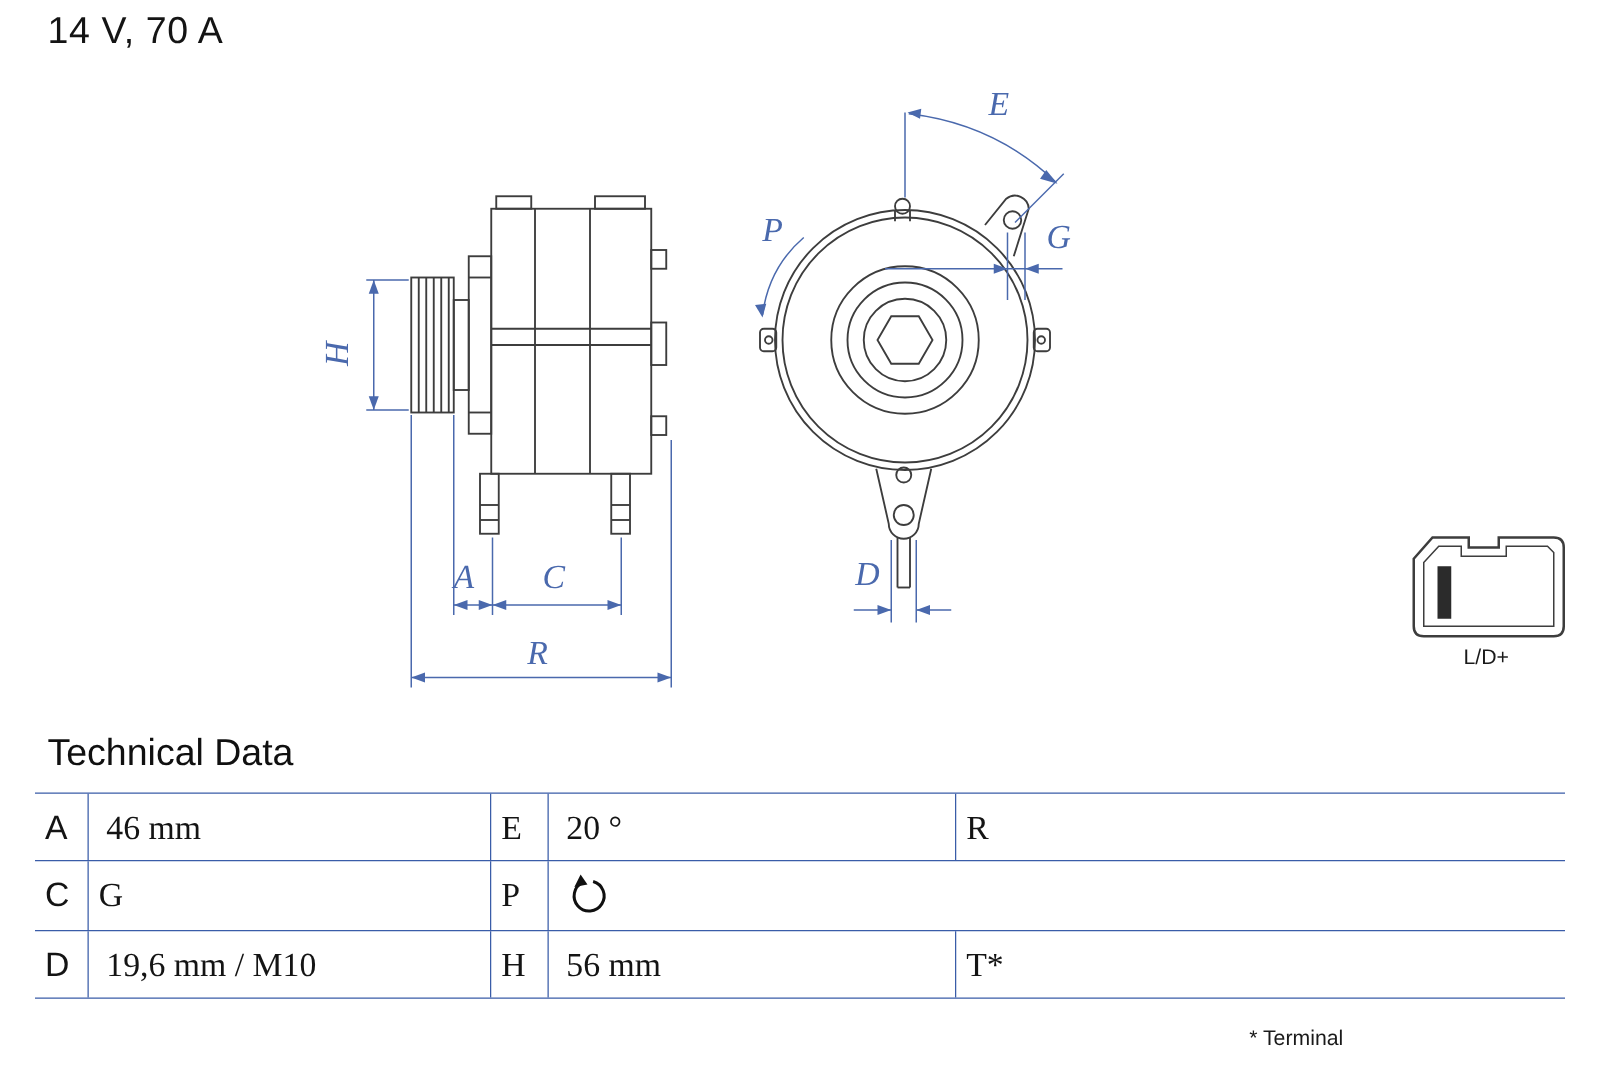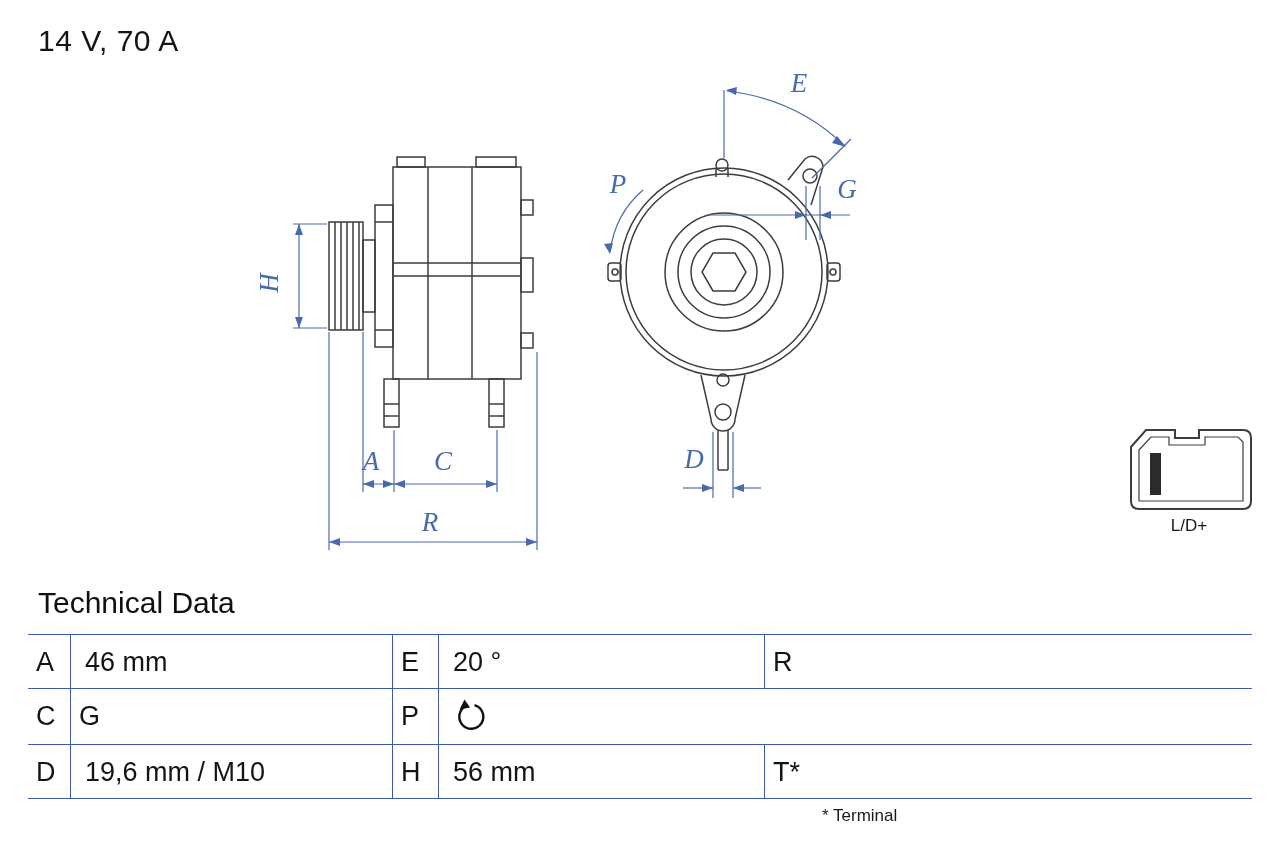--- a/index.html
+++ b/index.html
@@ -2,21 +2,21 @@
 <html><head>
 <meta charset="utf-8">
 <style>
   * { margin:0; padding:0; box-sizing:border-box; }
   html,body { background:#ffffff; }
   body {
     width:1280px; height:853px; position:relative; overflow:hidden;
     font-family:"Liberation Sans", sans-serif; color:#151515;
   }
   .page-title {
-    position:absolute; left:38px; top:24px;
+    position:absolute; left:38px; top:8px;
     font-size:30px; letter-spacing:0.5px; color:#141414;
   }
   .drawing-svg { position:absolute; left:0; top:0; }
   .tech-heading {
     position:absolute; left:38px; top:586px;
     font-size:30px; font-weight:normal; color:#101010;
   }
   .table-wrap {
     position:absolute; left:28px; top:634px; width:1224px;
   }
@@ -24,26 +24,26 @@
     display:grid;
     grid-template-columns:42px 322px 46px 326px 50px 1fr;
     border-top:1px solid #3a5ca8;
   }
   .table-wrap .rows { border-bottom:1px solid #3a5ca8; }
   .tcell {
     font-size:27px; line-height:30px;
     padding:12px 0 11px 8px;
     color:#141414; white-space:nowrap; overflow:hidden;
   }
-  .trow > .tcell + .tcell { border-left:1px solid #3a5ca8; }
+  .trow > .tcell + .tcell { border-left:1px solid #3a5ca8;font-family:Liberation Serif, serif; }
   .tval { padding-left:14px; }
   .ticon { padding-top:9px; padding-bottom:6px; }
   .footnote {
-    display:block; margin-left:794px; margin-top:7px;
-    font-size:17px; color:#1a1a1a;
+    display:block; margin-left:794px; margin-top:22px;
+    font-size:17px; color:#1a1a1a;text-align:center;
   }
 </style>
 </head>
 <body>
 
 <div class="page-title">14 V, 70 A</div>
 
 <svg class="drawing-svg" width="1280" height="580" viewBox="0 0 1280 580">
 
   <g stroke="#3d3d3d" fill="none" stroke-width="1.5">

